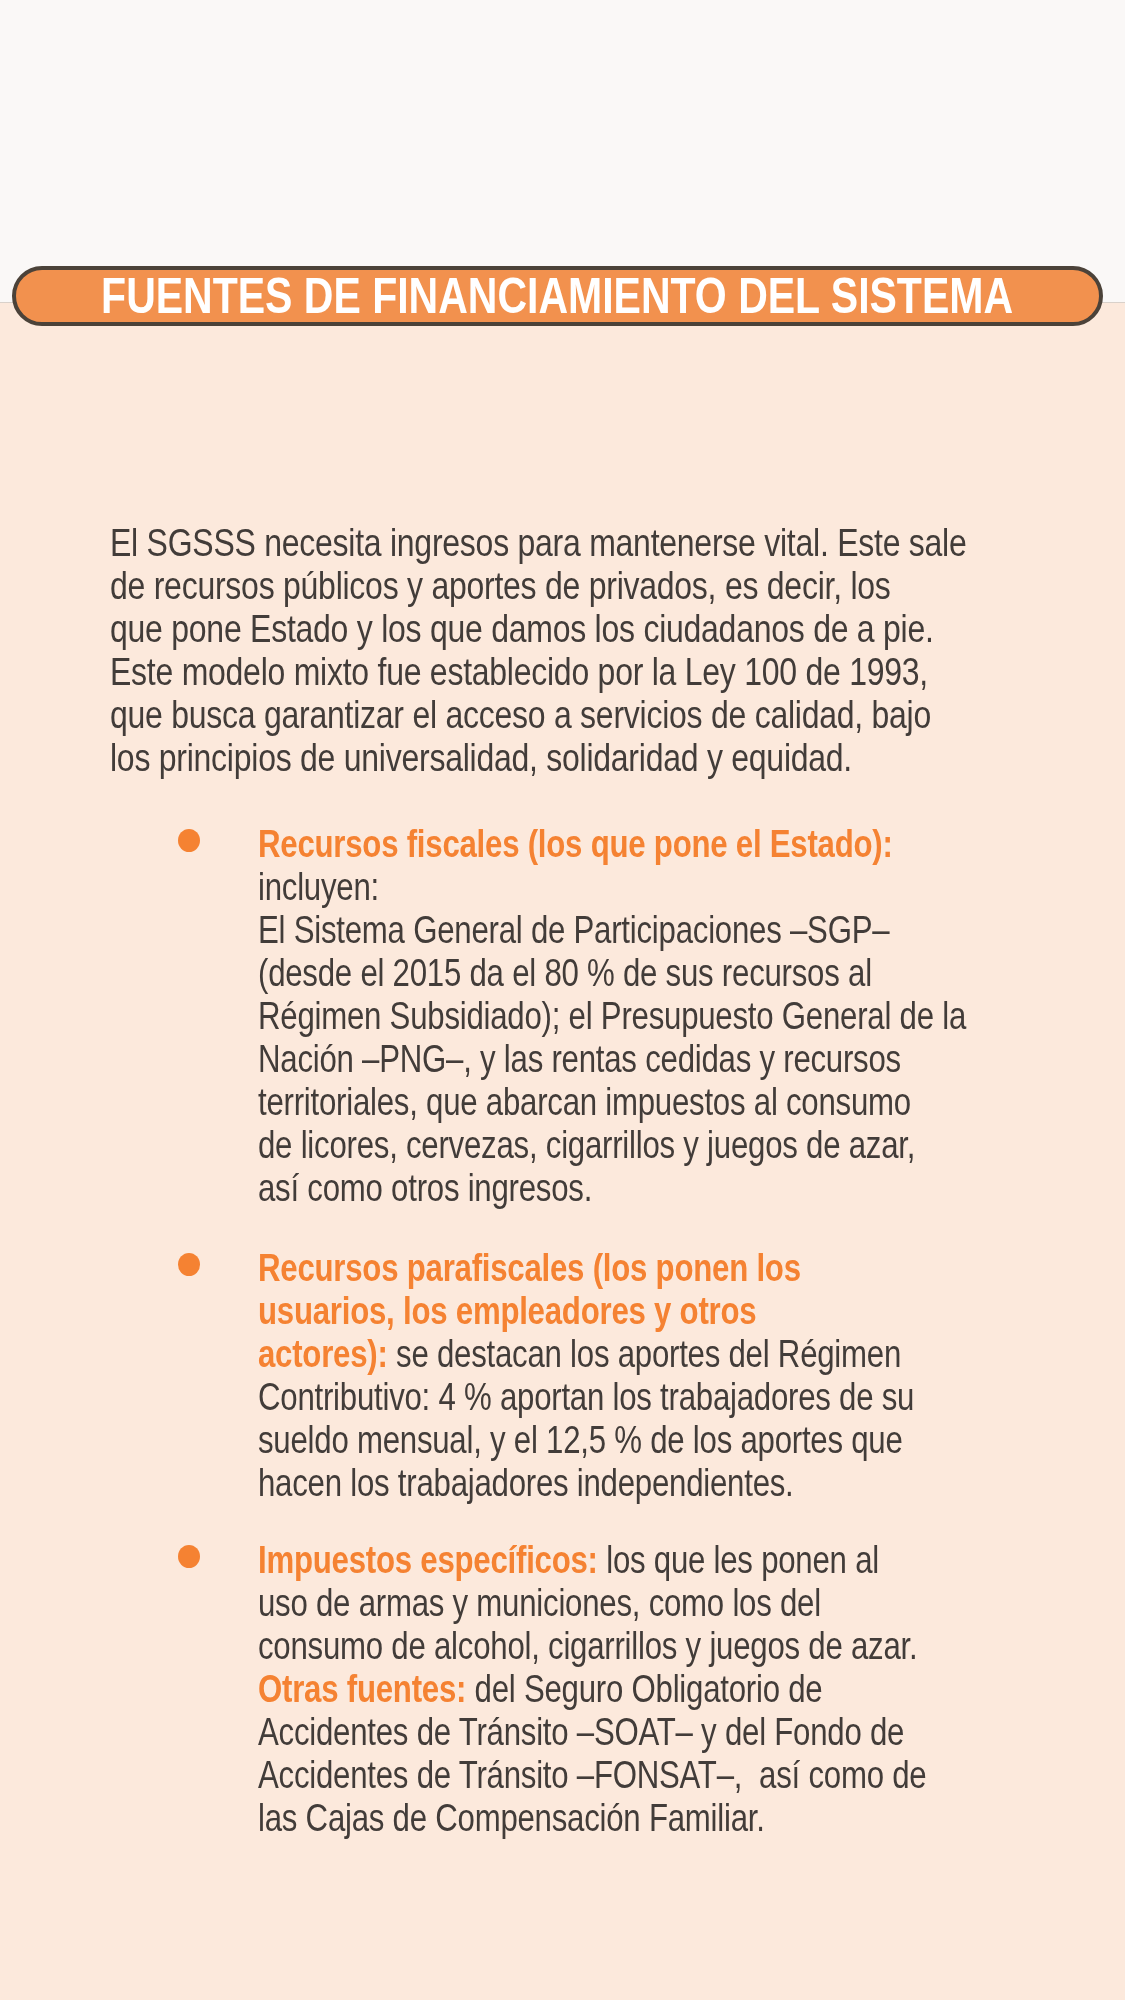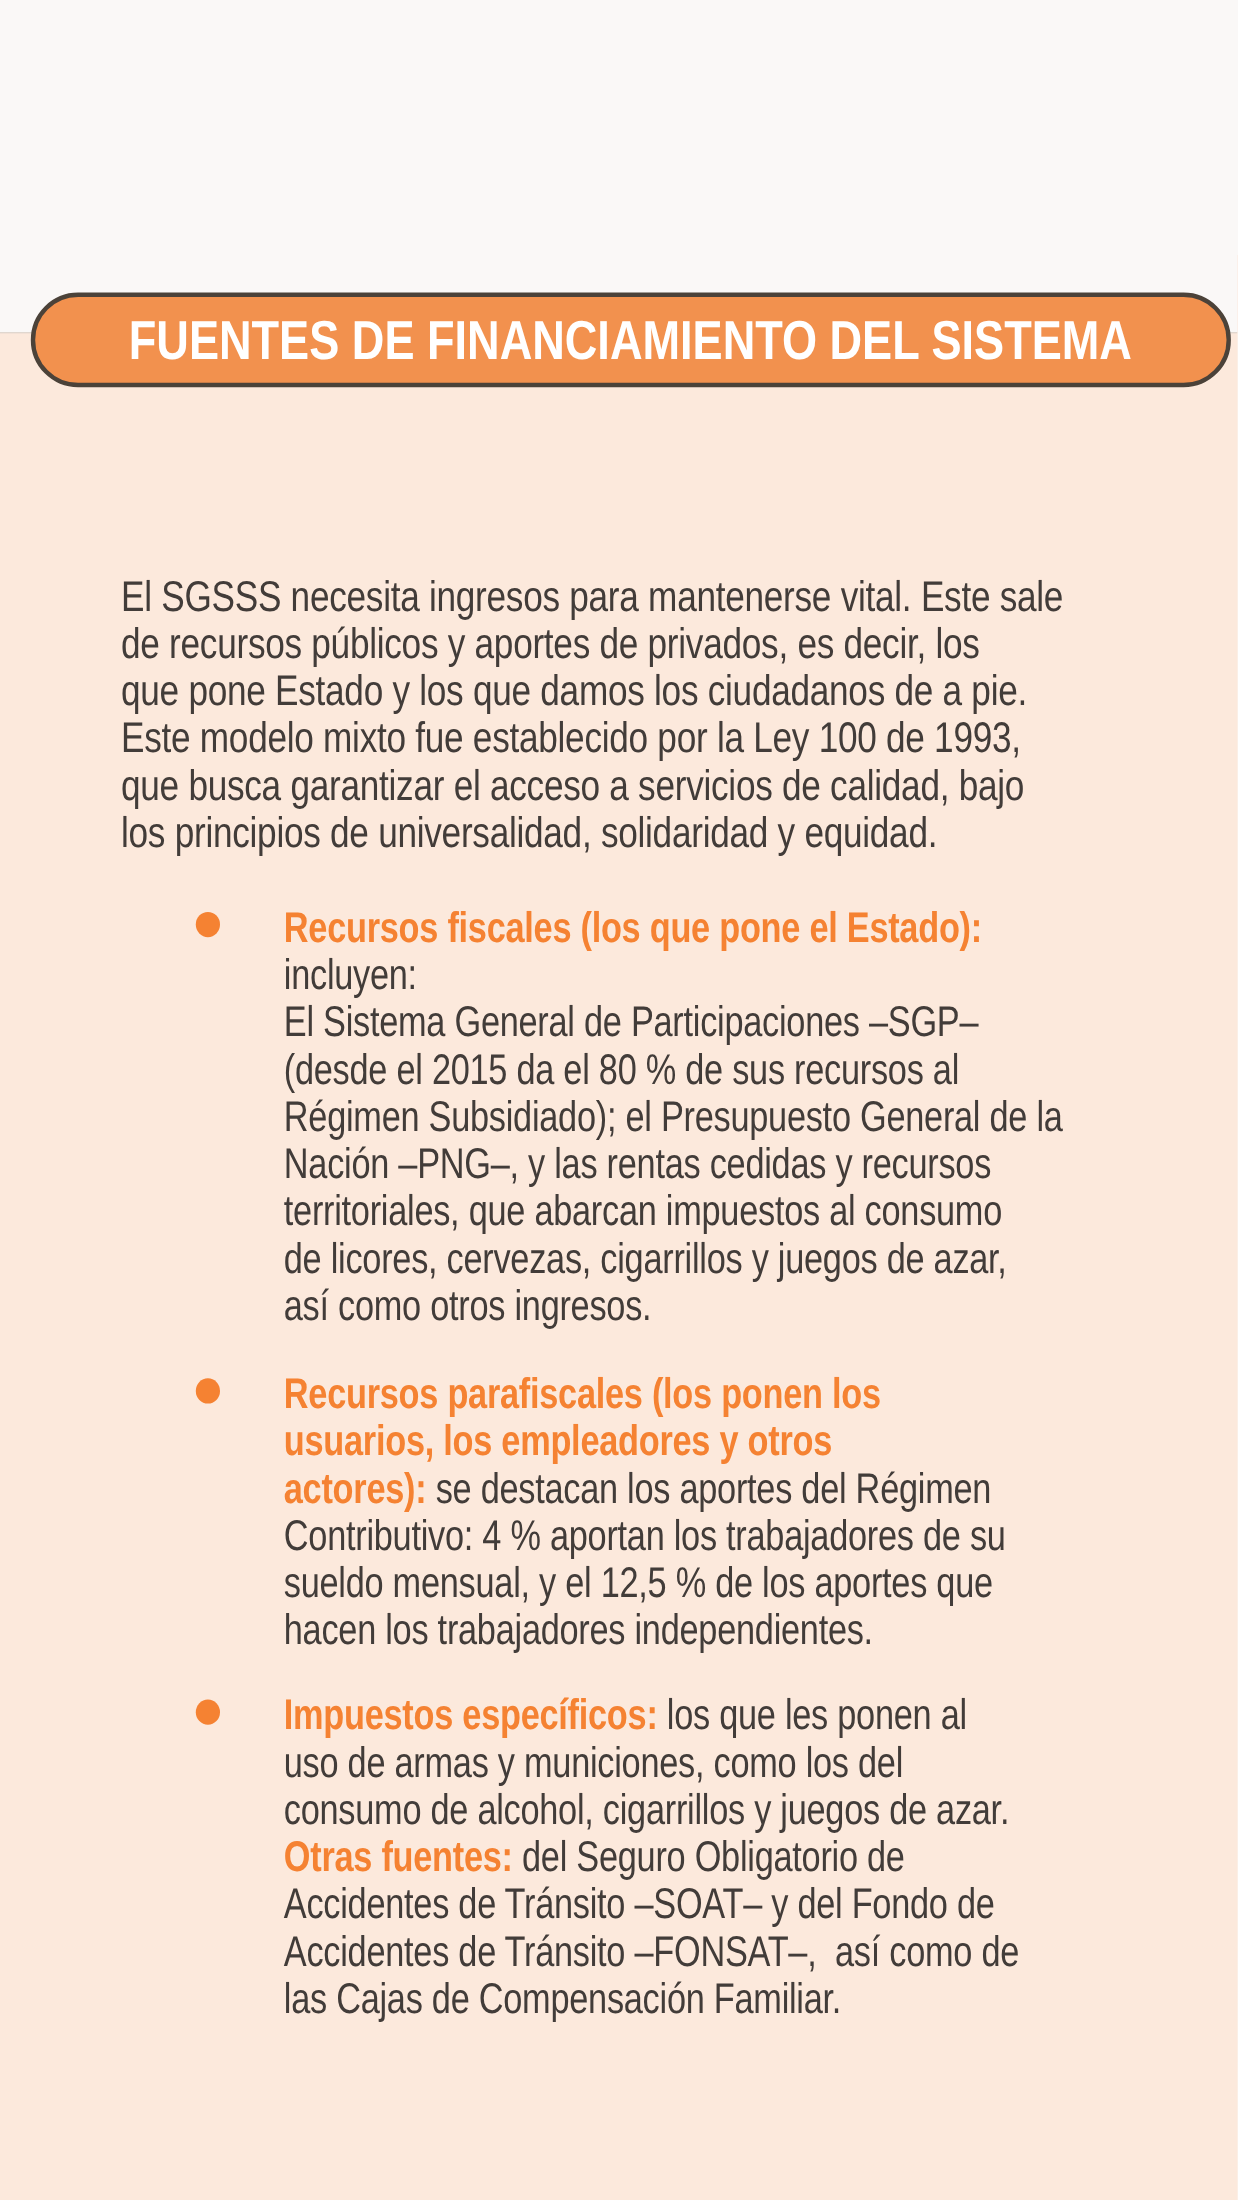--- a/index.html
+++ b/index.html
@@ -11,22 +11,22 @@
     font-family: "Liberation Sans", "DejaVu Sans", sans-serif;
   }
   .peach-area {
     position: absolute;
     left: 0; top: 302px; width: 1125px; height: 1698px;
     background: var(--page-peach, #fce9dc);
     border-top: 1px solid #d9d1ca;
   }
   .banner {
     position: absolute;
-    left: 28px; top: 266px;
-    width: 1091px; height: 86px;
+    left: 12px; top: 266px;
+    width: 1091px; height: 60px;
     box-sizing: border-box;
     background: var(--banner-fill, #f2914e);
     border: 4px solid var(--banner-border, #4b4239);
     border-radius: 45px;
     display: flex; align-items: center; justify-content: center;
   }
   .banner-title {
     color: var(--banner-text, #ffffff);
     font-weight: bold;
     font-size: 50px;

